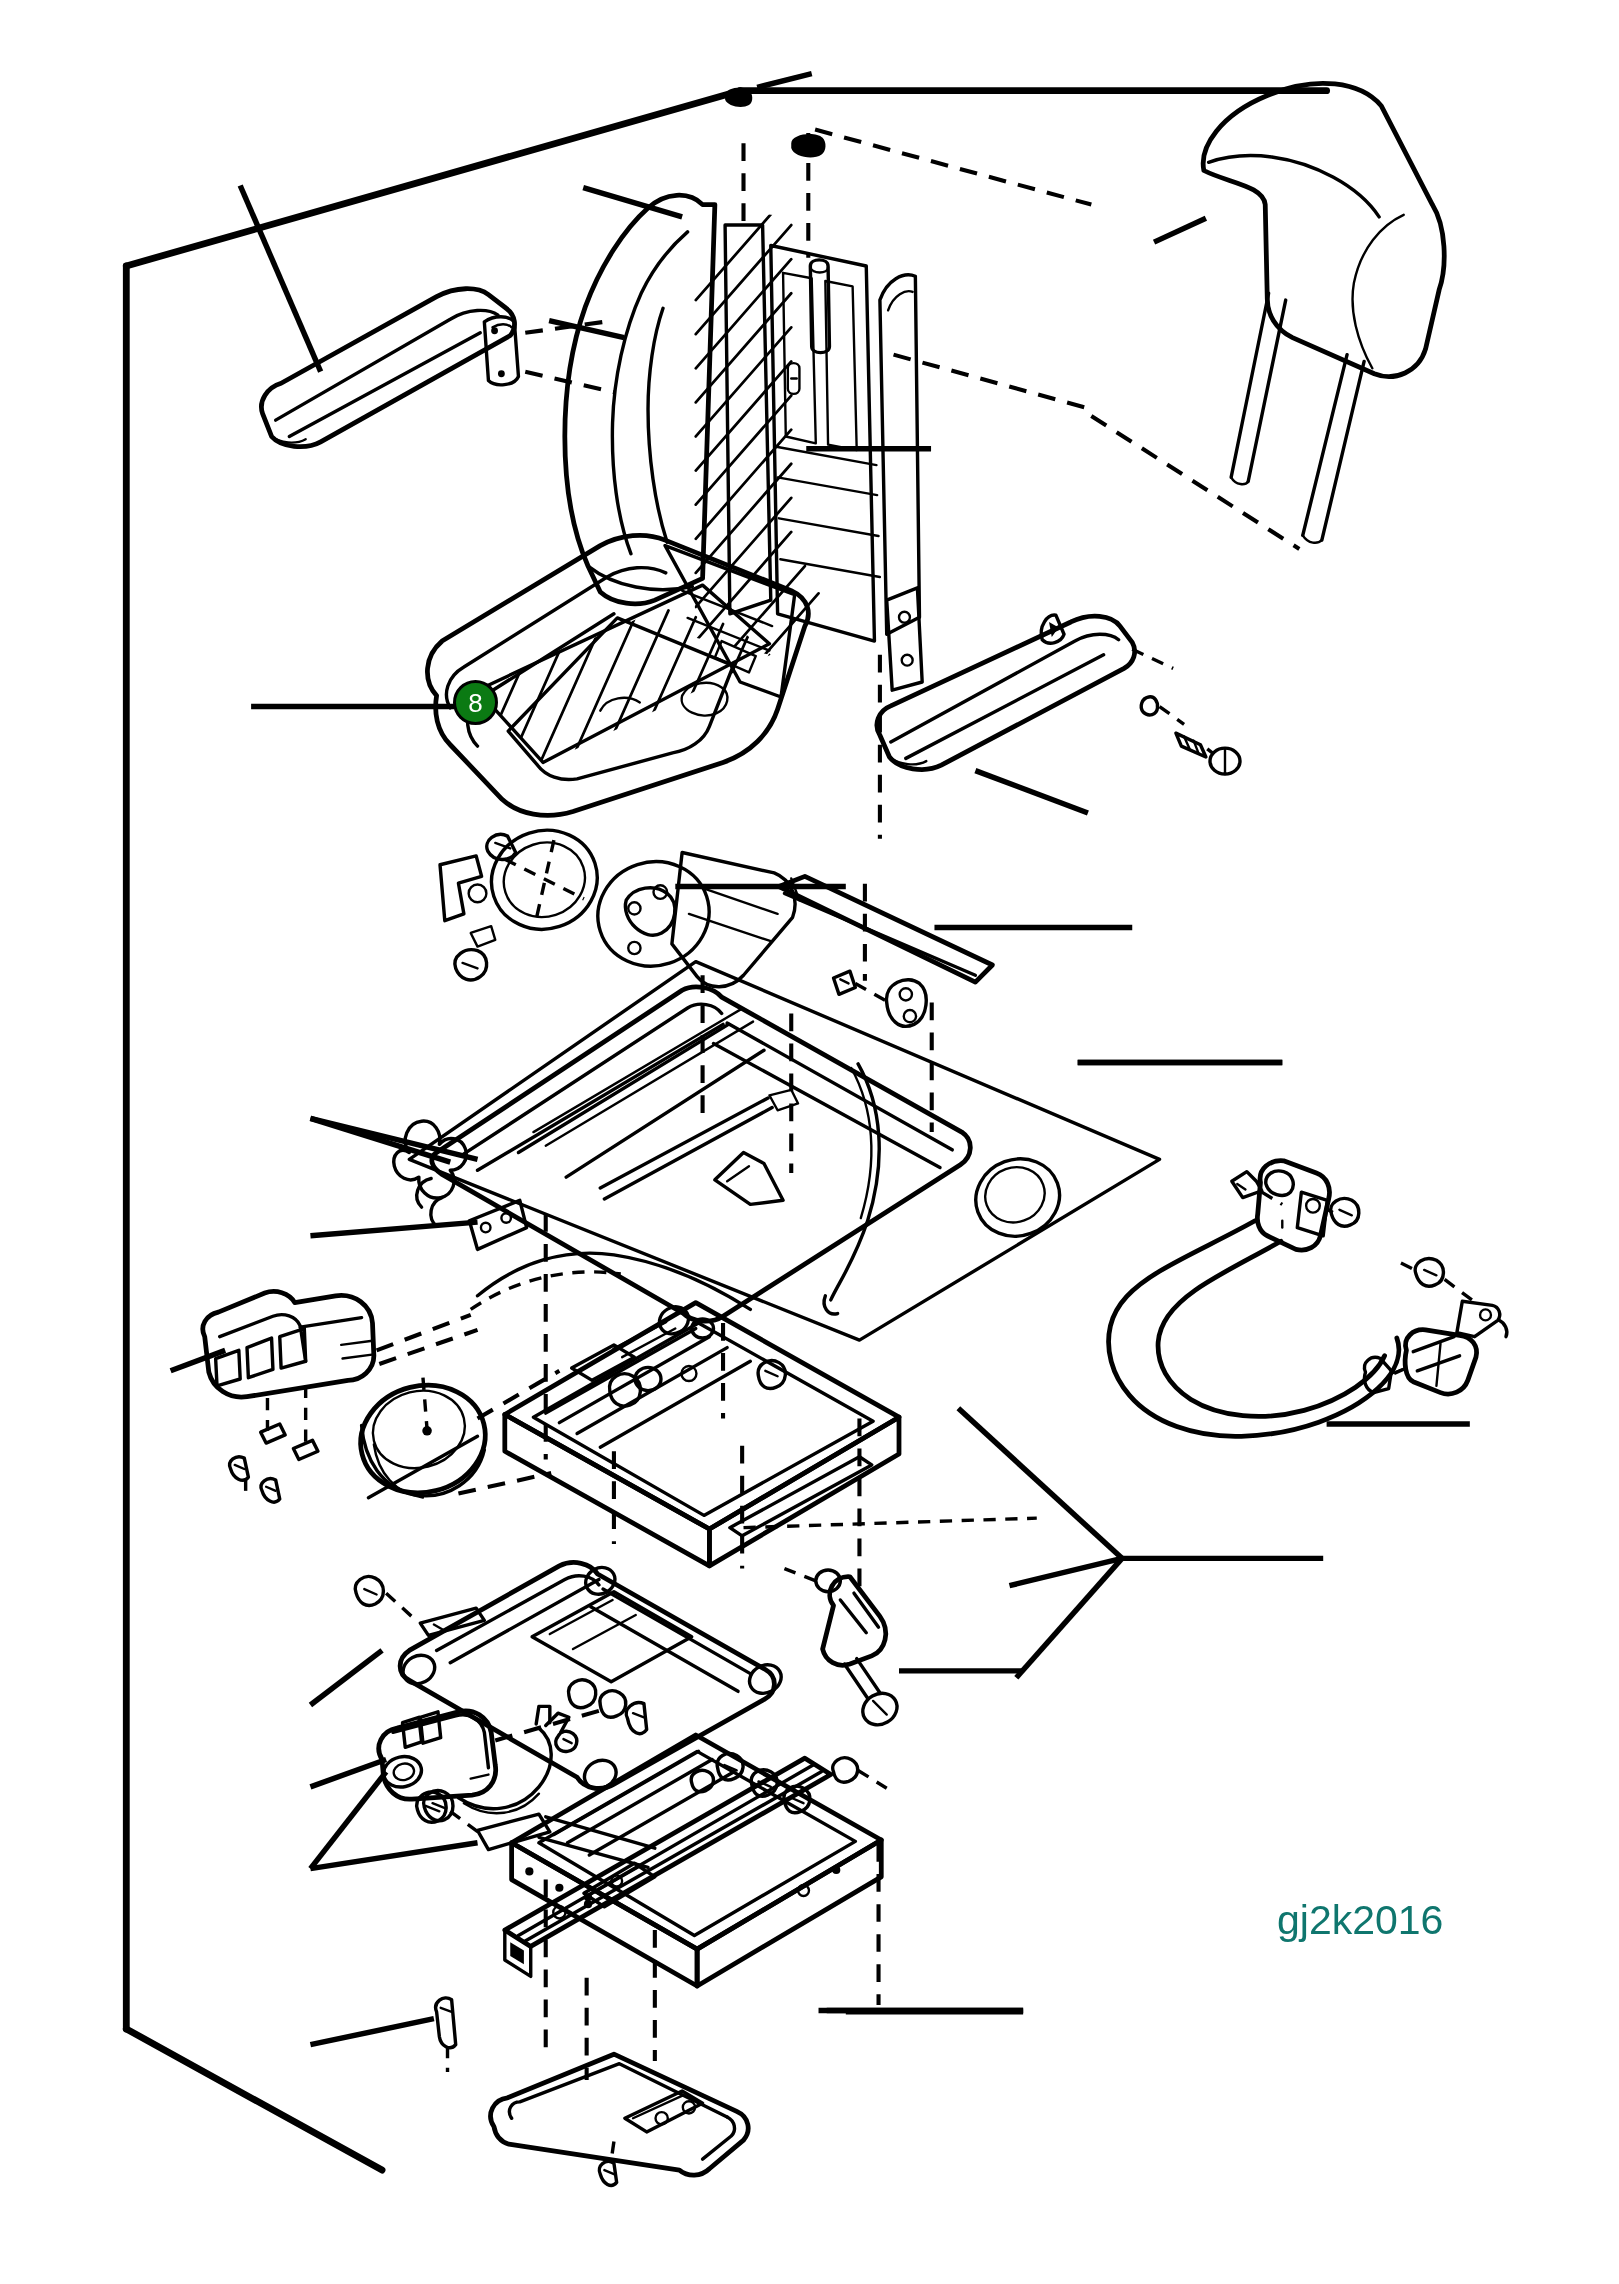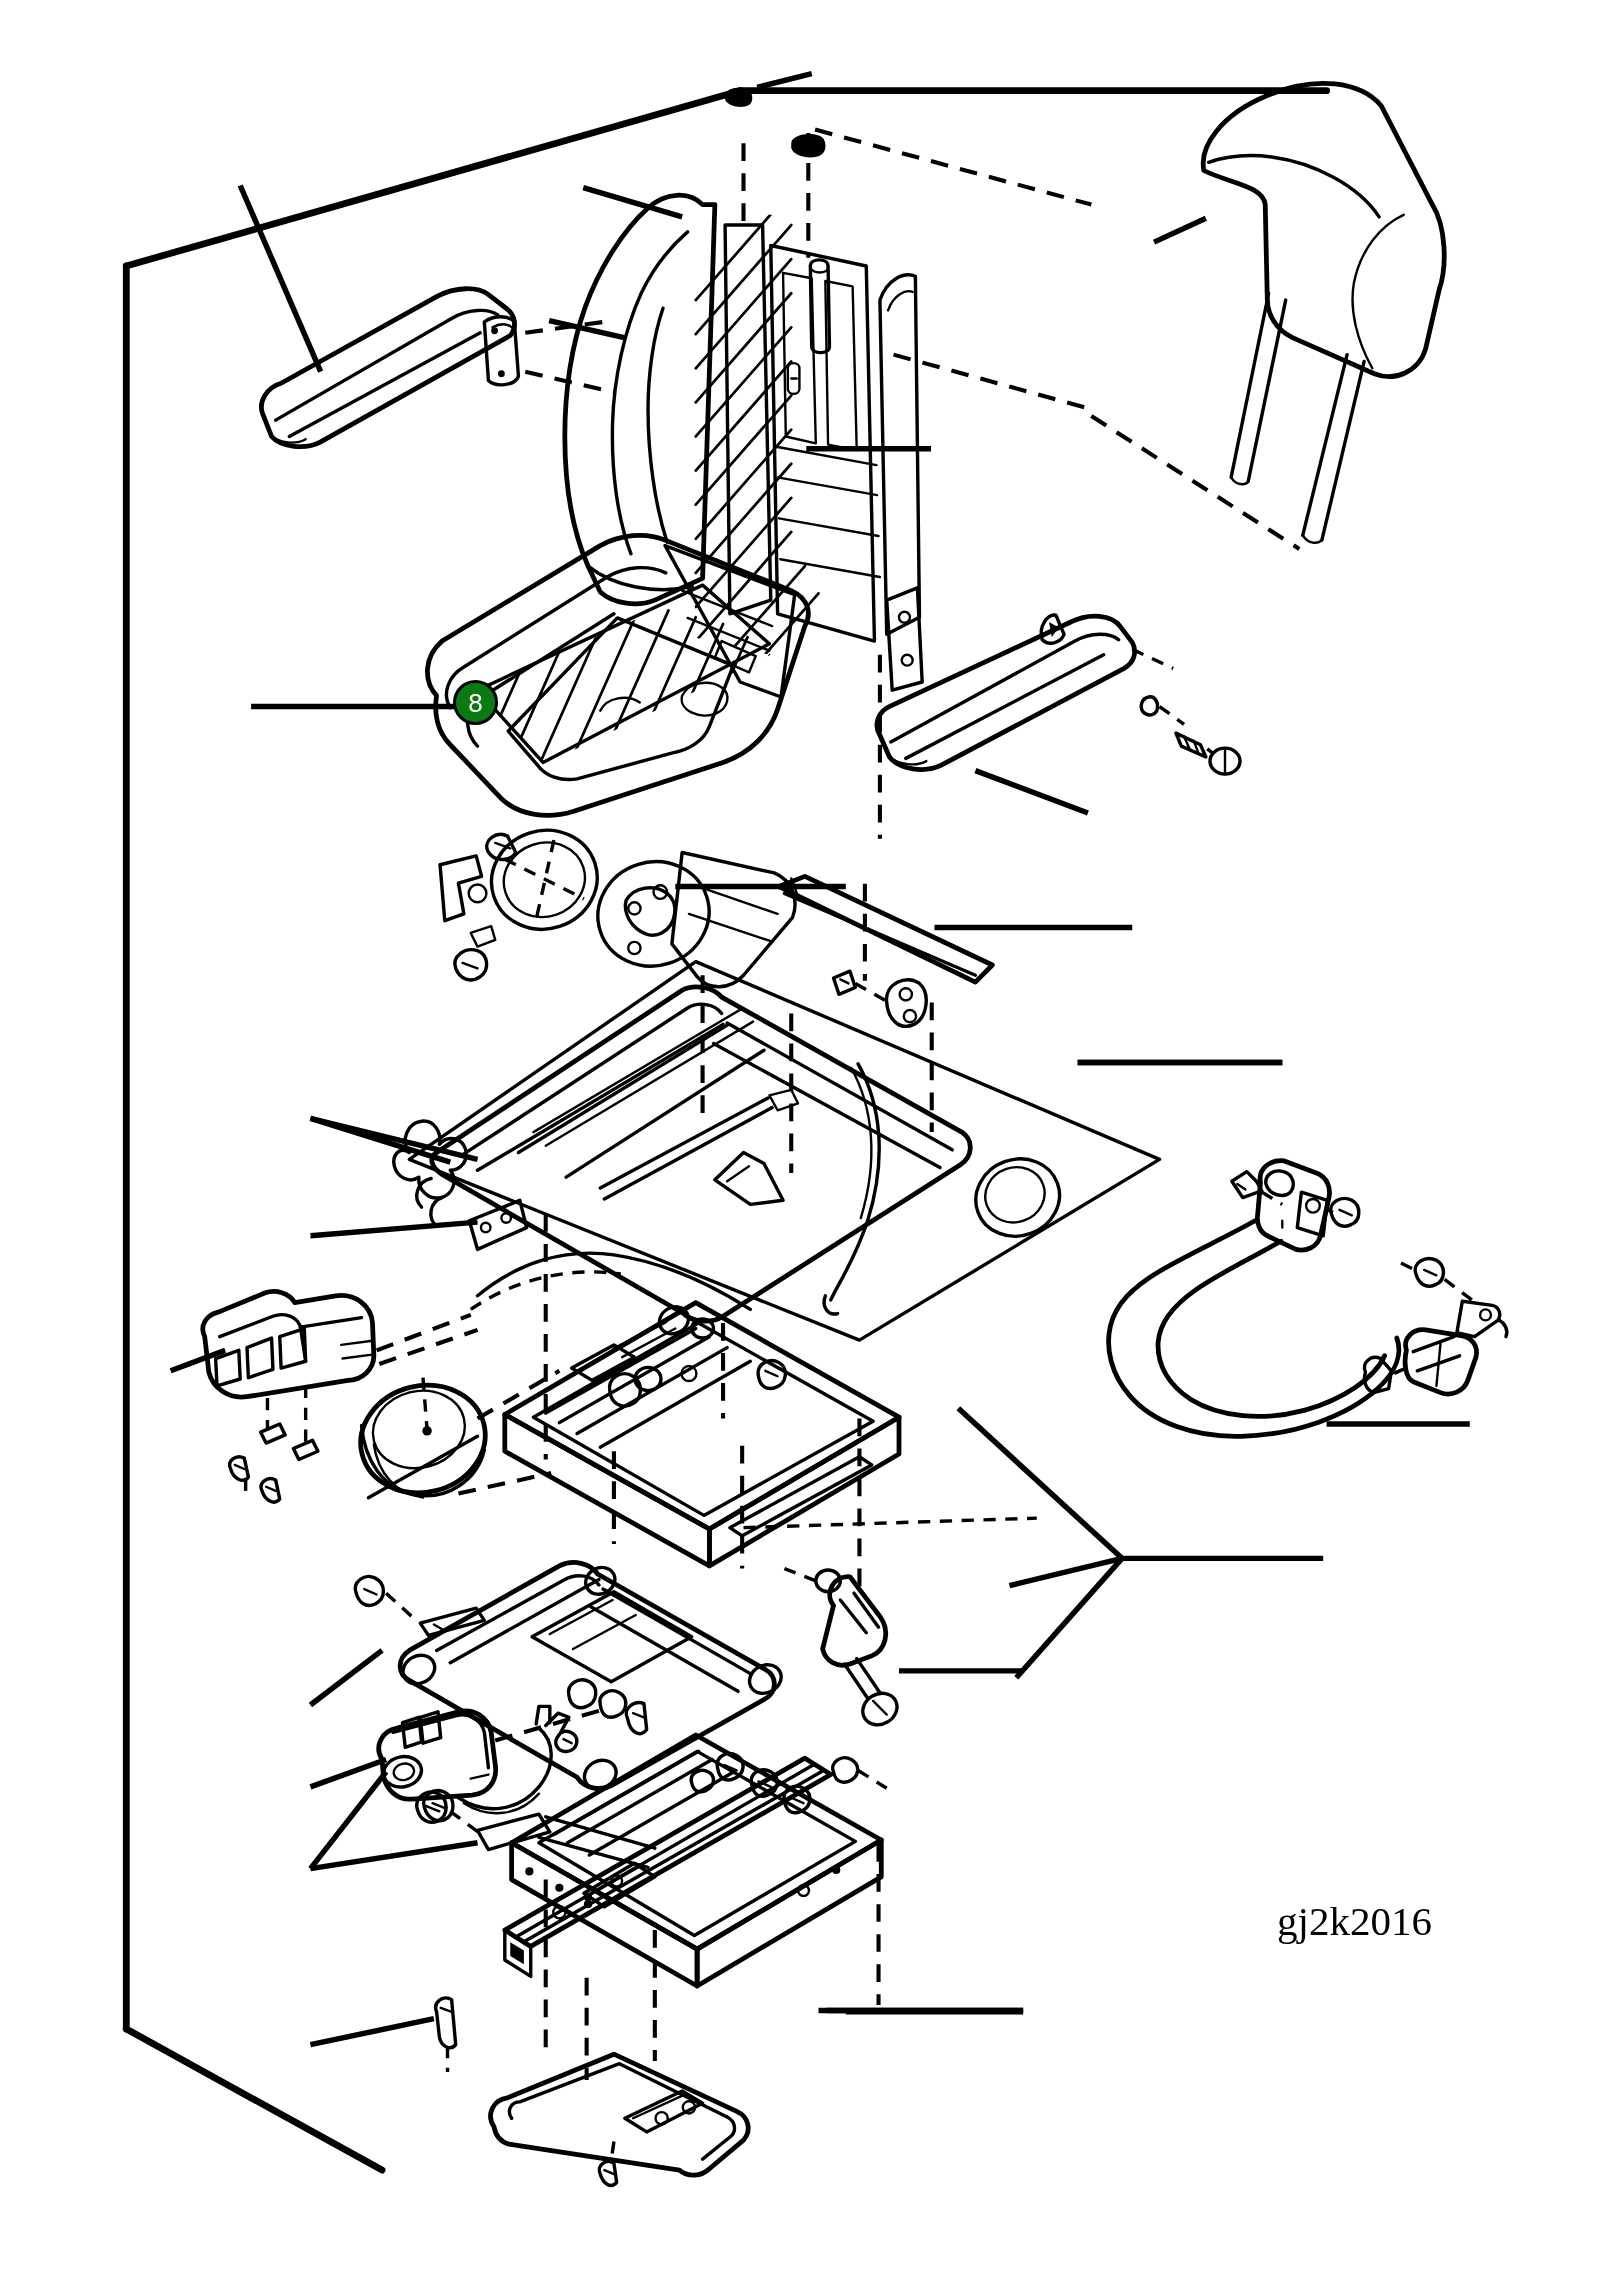--- a/index.html
+++ b/index.html
@@ -2,22 +2,22 @@
 <html style="font-size:11px"><head>
 <meta charset="utf-8">
 <title>Seat Assembly Exploded View</title>
 <style>
   html,body{margin:0;padding:0;background:#ffffff;}
   body{font-family:"Liberation Sans",sans-serif;}
   #page{position:relative;width:1620px;height:2284px;background:#fff;overflow:hidden;}
   #art{position:absolute;left:0;top:0;width:1620px;height:2284px;}
   #code-label{
     position:absolute;left:1277px;top:1897px;
-    font-family:Liberation Serif, serif;
-    font-size:41px;color:#000000;letter-spacing:0px;white-space:nowrap;
+    font-family:Liberation Sans, sans-serif;
+    font-size:41px;color:#0f766e;letter-spacing:0px;white-space:nowrap;
   }
   .callout{position:absolute;}
   .callout-circle{
     position:absolute;border-radius:50%;
     display:flex;align-items:center;justify-content:center;
     box-sizing:border-box;
   }
   .callout-num{
     font-family:"Liberation Sans",sans-serif;
     color:#ffffff;line-height:1;user-select:none;

